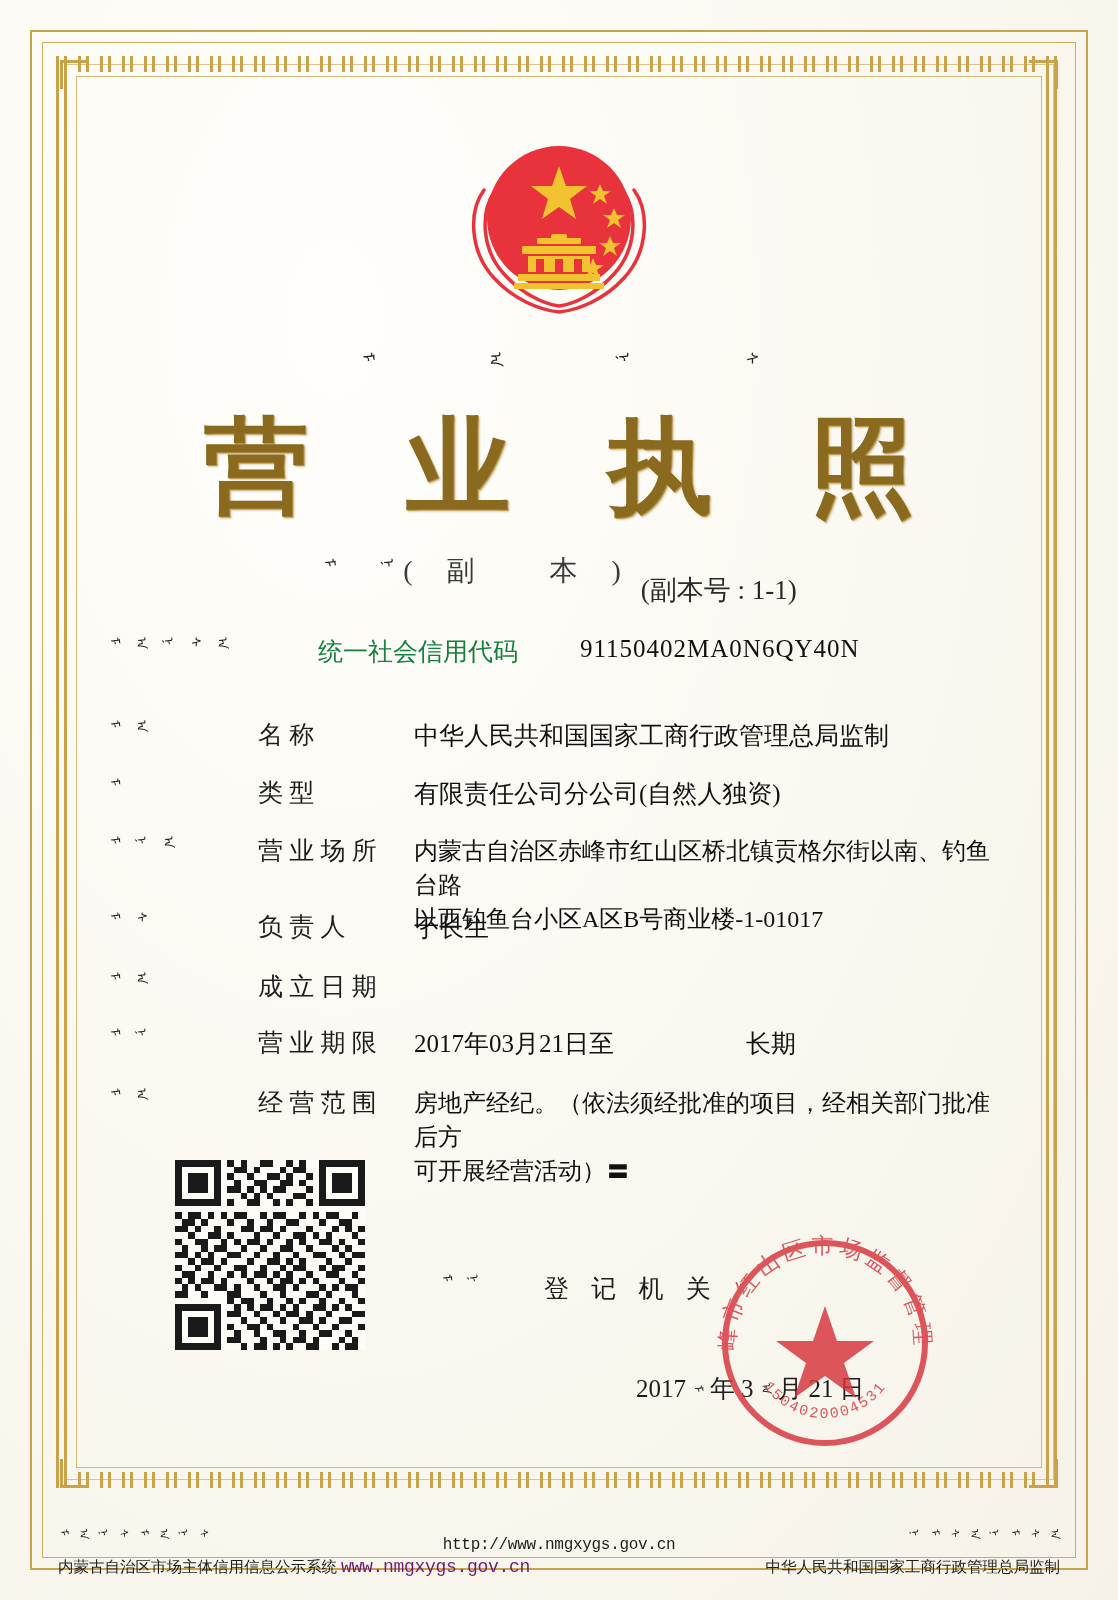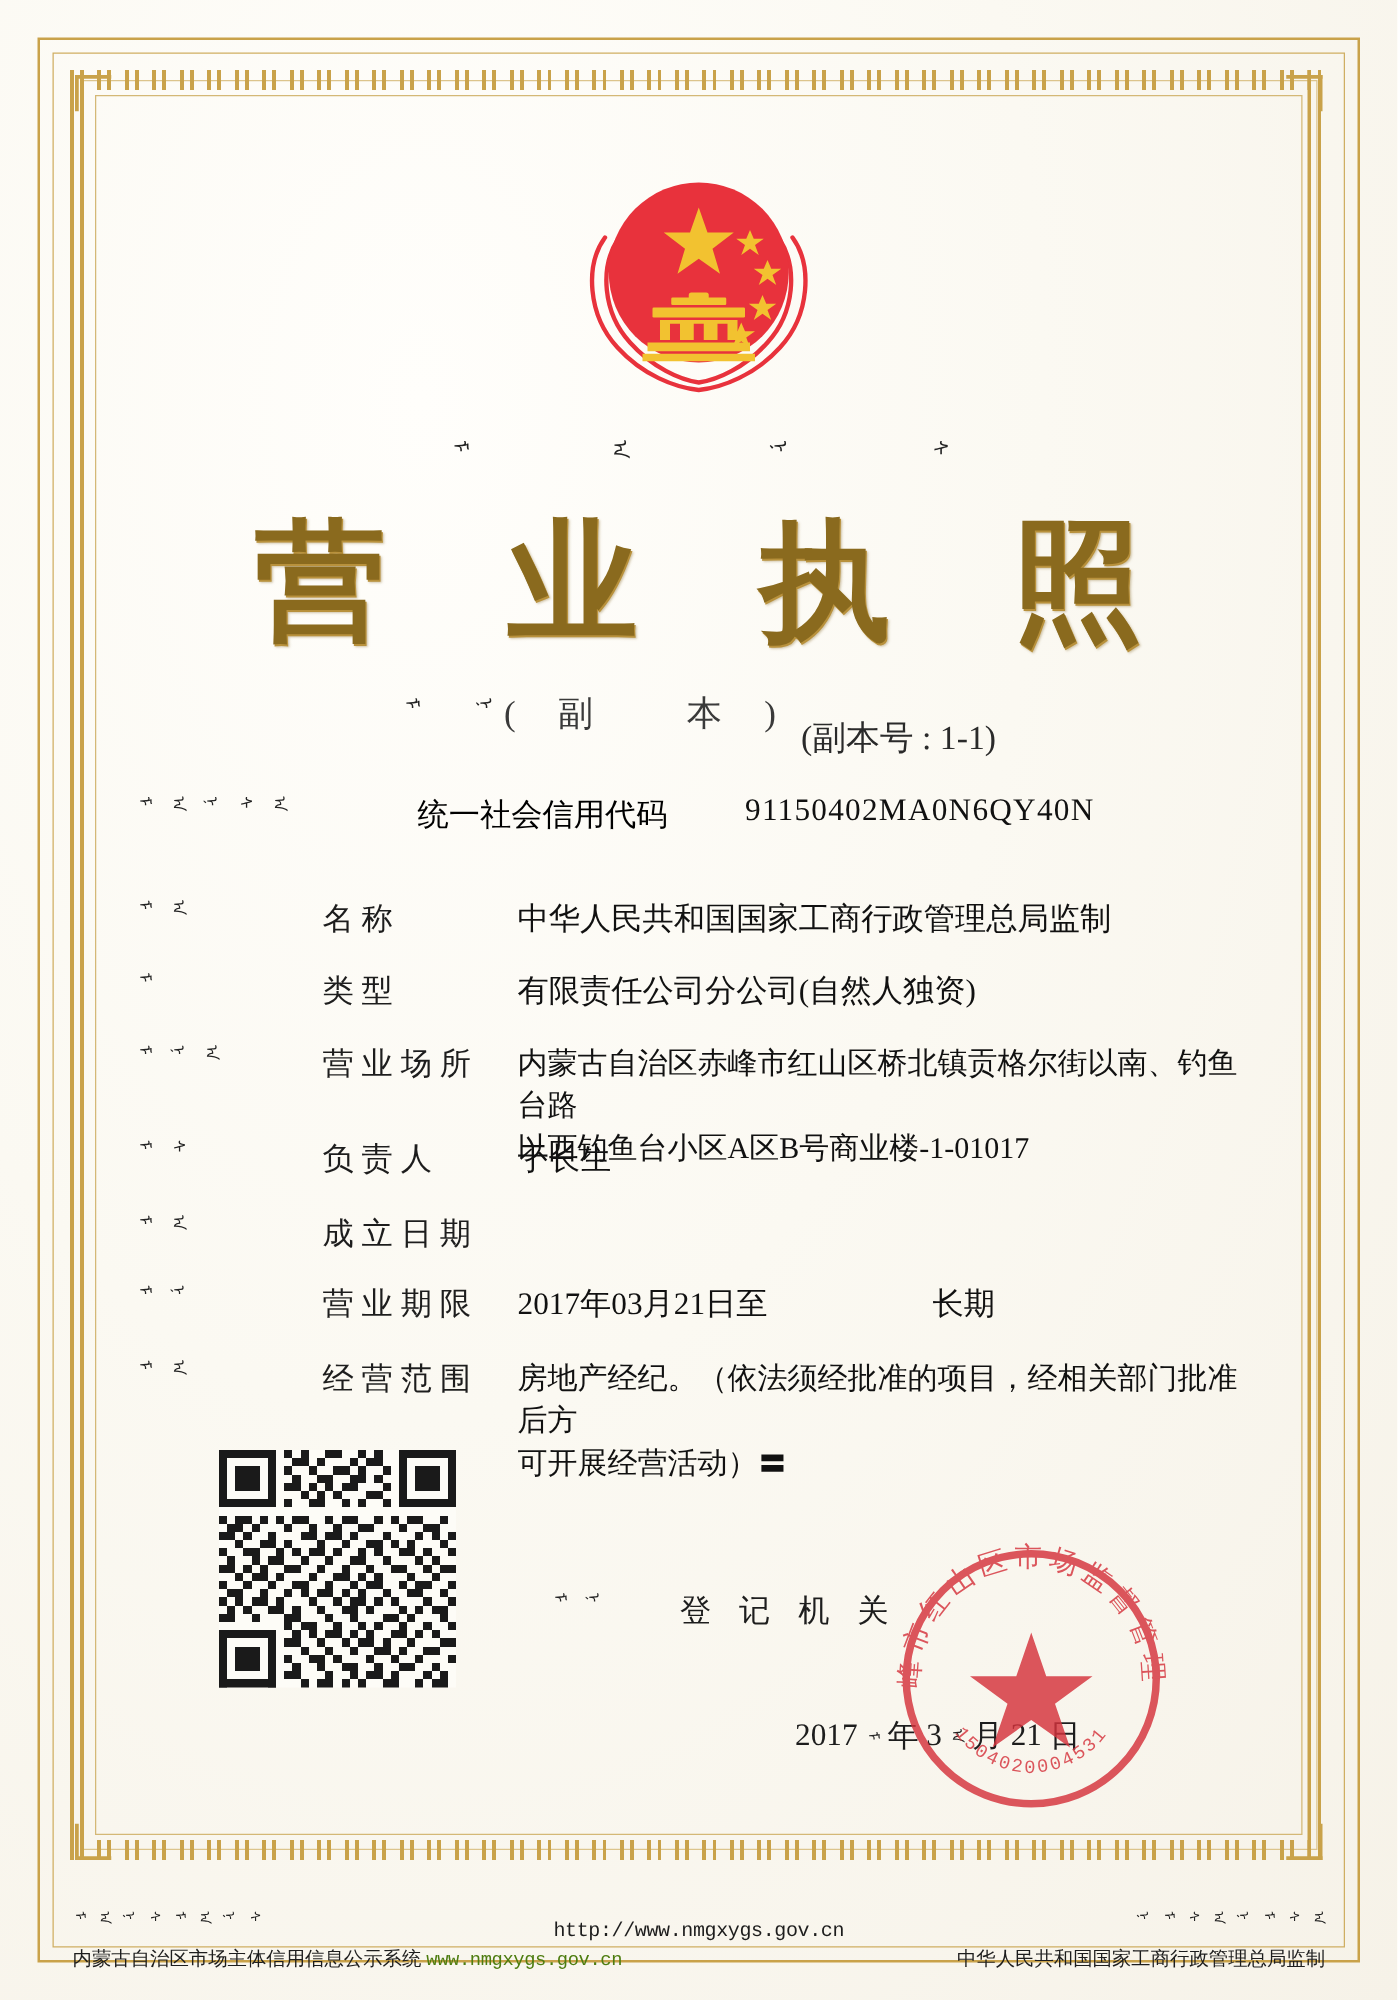--- a/index.html
+++ b/index.html
@@ -184,23 +184,22 @@
   .f-value {
     flex: 1;
     font-size: 25px;
     color: #111;
     line-height: 1.42;
     font-family: "Liberation Serif", "DejaVu Serif", serif;
   }
   .f-value.small { font-size: 24px; }
   .uscc-label {
     font-size: 25px;
-    color: #000000;
+    color: #15803d;
     white-space: nowrap;
-    margin-left: 16px;
   }
   #uscc-row {
     position: absolute;
     left: 108px;
     top: 635px;
     width: 900px;
     display: flex;
     align-items: flex-start;
   }
   #uscc-row .f-mong { width: 210px; }
@@ -287,22 +286,22 @@
     margin-bottom: 2px;
   }
   .foot-mong .mong-v { font-size: 11px; }
   .foot-text {
     font-size: 15.5px;
     color: #1d1d1d;
     font-family: "Liberation Serif", "DejaVu Serif", serif;
     white-space: nowrap;
   }
   .foot-url {
-    font-size: 15px;
-    color: #4d7c0f;
+    font-size: 18px;
+    color: #701a75;
     font-family: "Liberation Mono", monospace;
     letter-spacing: -0.3px;
   }
   #foot-center-url {
     position: absolute;
     left: 50%;
     transform: translateX(-50%);
     bottom: 46px;
     font-family: "Liberation Mono", monospace;
     font-size: 16px;

